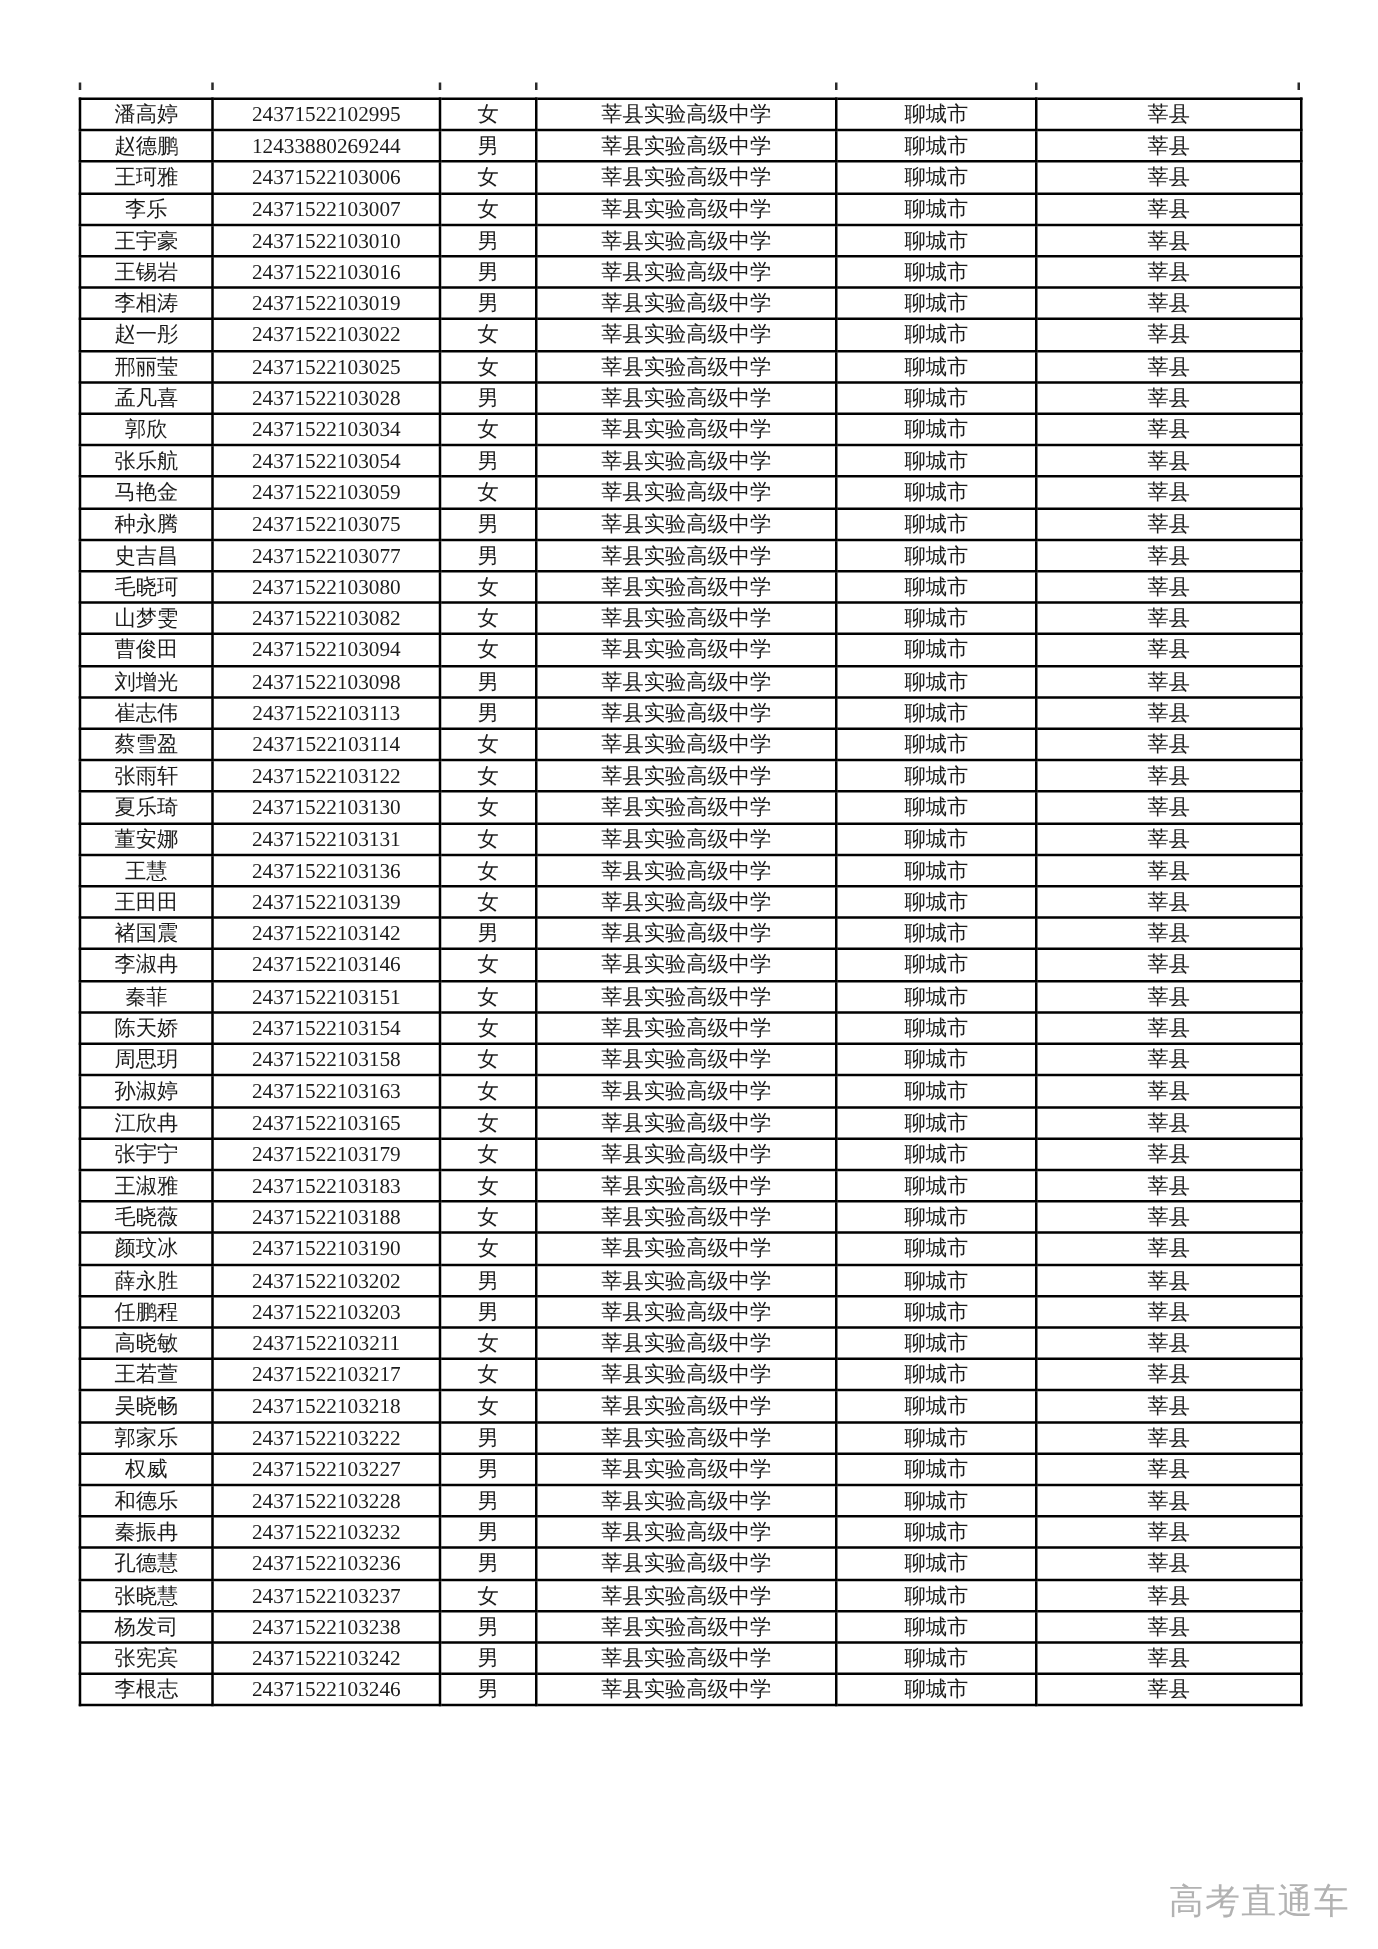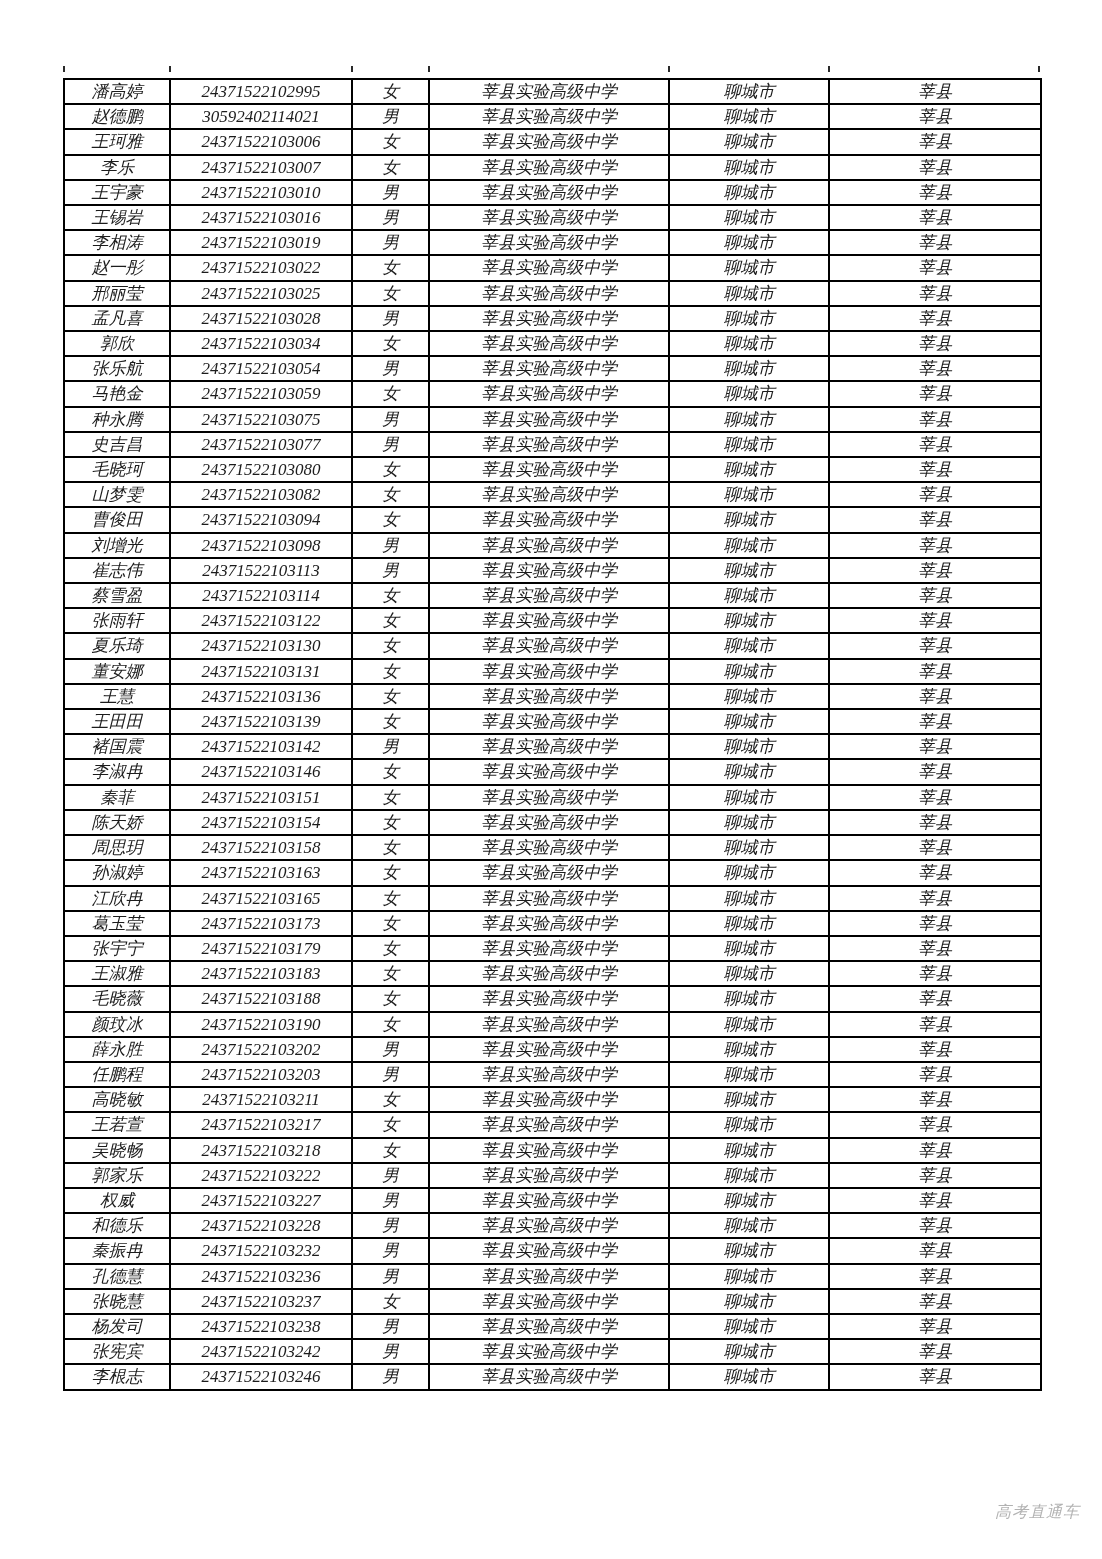--- a/index.html
+++ b/index.html
@@ -11,21 +11,20 @@
     font-family: "Liberation Serif", "DejaVu Serif", serif;
     color: #1c1c1c;
     position: relative;
     overflow: hidden;
   }
   .page {
     position: relative;
     width: 1102px;
     height: 1559px;
     background: #ffffff;
-    font-style: italic;
   }
   .table-wrap {
     position: absolute;
     left: 63px;
     top: 78px;
     width: 977px;
   }
   table.roster {
     border-collapse: collapse;
     table-layout: fixed;
@@ -66,21 +65,21 @@
   .tick.t2 { left: 351px; }
   .tick.t3 { left: 428px; }
   .tick.t4 { left: 668px; }
   .tick.t5 { left: 828px; }
   .tick.t6 { left: 1038px;}
 
   .watermark {
     position: absolute;
     top: 1502px;
     right: 22px;
-    font-size: 16px;
+    font-size: 28px;
     letter-spacing: 1px;
     color: #b2b2b2;
     font-family: "Liberation Serif", "DejaVu Serif", serif;
   }
 </style>
 </head>
 <body>
 
 <div class="page">
 
@@ -106,21 +105,21 @@
           <tr>
             <td>潘高婷</td>
             <td>24371522102995</td>
             <td>女</td>
             <td>莘县实验高级中学</td>
             <td>聊城市</td>
             <td>莘县</td>
           </tr>
           <tr>
             <td>赵德鹏</td>
-            <td>30592402114021</td>
+            <td>12433880269244</td>
             <td>男</td>
             <td>莘县实验高级中学</td>
             <td>聊城市</td>
             <td>莘县</td>
           </tr>
           <tr>
             <td>王珂雅</td>
             <td>24371522103006</td>
             <td>女</td>
             <td>莘县实验高级中学</td>
@@ -355,28 +354,20 @@
             <td>孙淑婷</td>
             <td>24371522103163</td>
             <td>女</td>
             <td>莘县实验高级中学</td>
             <td>聊城市</td>
             <td>莘县</td>
           </tr>
           <tr>
             <td>江欣冉</td>
             <td>24371522103165</td>
-            <td>女</td>
-            <td>莘县实验高级中学</td>
-            <td>聊城市</td>
-            <td>莘县</td>
-          </tr>
-          <tr>
-            <td>葛玉莹</td>
-            <td>24371522103173</td>
             <td>女</td>
             <td>莘县实验高级中学</td>
             <td>聊城市</td>
             <td>莘县</td>
           </tr>
           <tr>
             <td>张宇宁</td>
             <td>24371522103179</td>
             <td>女</td>
             <td>莘县实验高级中学</td>

